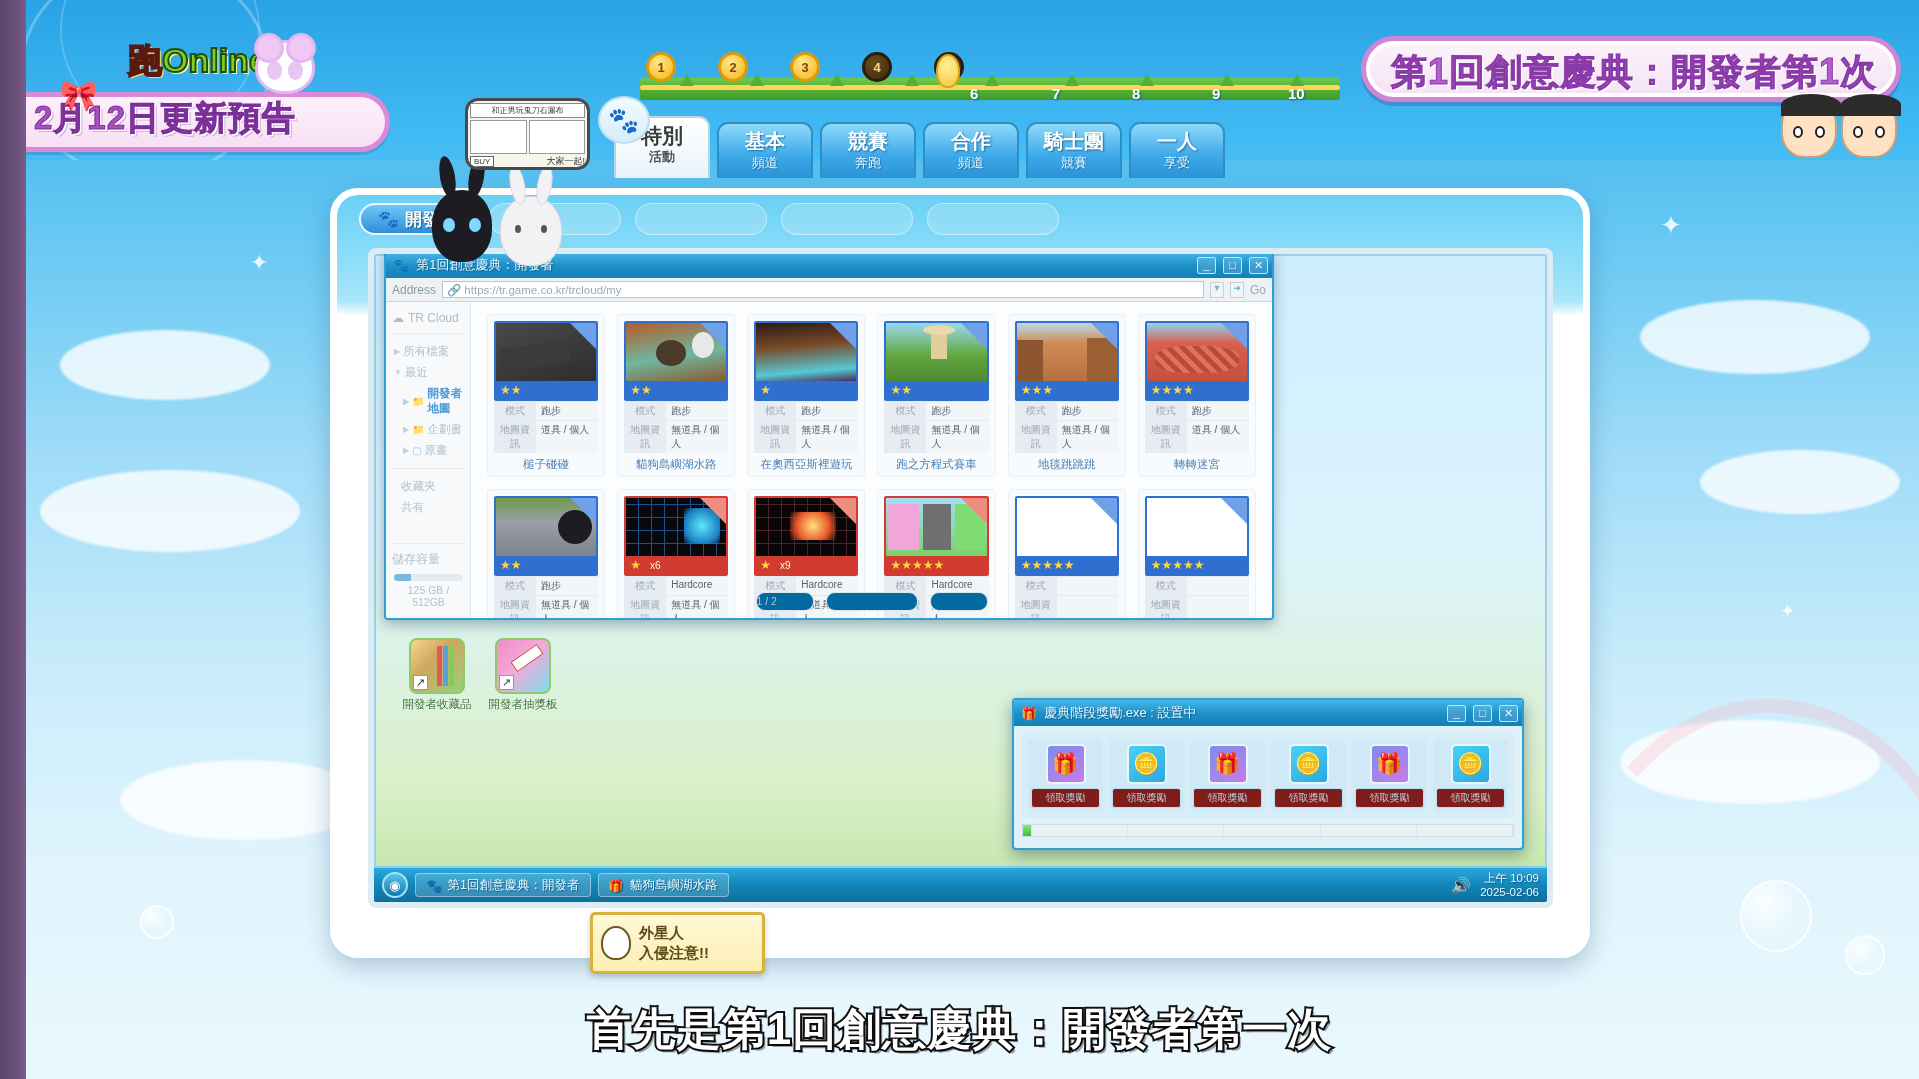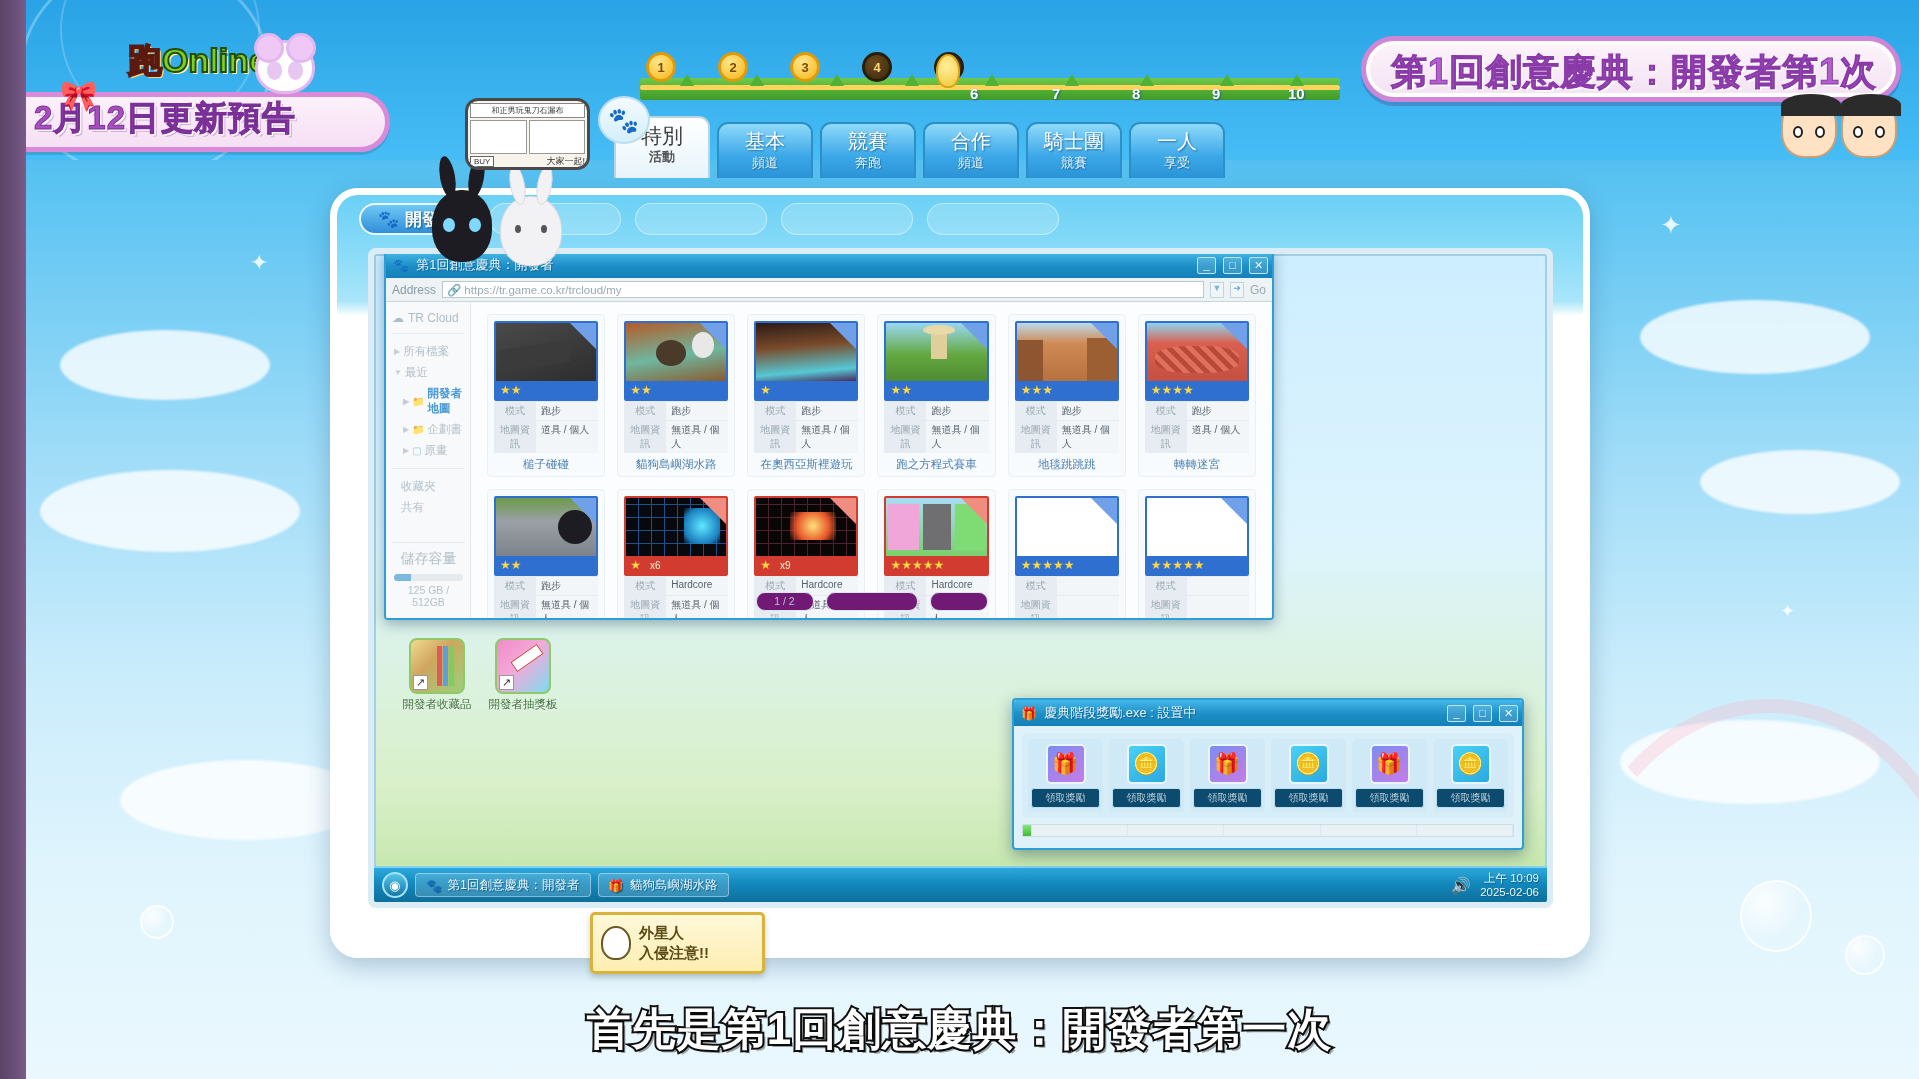--- a/index.html
+++ b/index.html
@@ -89,21 +89,21 @@
     border-radius:46% 46% 40% 40%; background:#ffe2c3; border:2px solid #caa076; }
   .crayon .hair { position:absolute; left:-2px; top:-4px; width:60px; height:22px;
     background:#2b2b2b; border-radius:50% 50% 0 0; }
   .crayon .eye { position:absolute; top:28px; width:10px; height:12px; border-radius:50%; background:#fff; border:2px solid #222;}
 
   
   .tabs { position:absolute; left:614px; top:122px; display:flex; gap:7px; z-index:35; }
   .tab { width:96px; height:56px; border-radius:11px 11px 0 0; text-align:center;
     padding-top:5px; border:2px solid #2e8fc6; border-bottom:none;
     background:linear-gradient(180deg,#8fd9fa,#3ca8e8 60%,#2b93d6); position:relative; overflow:hidden;}
-  .tab .t1 { font-size:20px; font-weight:normal; color:#fff; text-shadow:1px 1px 2px #1a6a9c; line-height:25px;}
+  .tab .t1 { font-size:20px; font-weight:bold; color:#fff; text-shadow:1px 1px 2px #1a6a9c; line-height:25px;}
   .tab .t2 { font-size:13px; color:#eaf7ff; text-shadow:1px 1px 1px #1a6a9c; }
   .tab.active { background:linear-gradient(180deg,#ffffff,#e7f4fb); border-color:#b9d4e3; height:62px; top:-6px; }
   .tab.active .t1 { color:#3a3a3a; text-shadow:none; font-size:21px;}
   .tab.active .t2 { color:#555; text-shadow:none;font-weight:bold;}
   .paw-badge { position:absolute; left:598px; top:96px; width:52px; height:48px; border-radius:50%;
     background:linear-gradient(180deg,#f2fbff,#d5eef9); border:2px solid #bcdfef; z-index:36;
     display:flex; align-items:center; justify-content:center; font-size:25px; color:#6fc22e;}
 
   
   .manga { position:absolute; left:465px; top:98px; width:125px; height:72px; z-index:35;
@@ -167,21 +167,21 @@
 
   .exp-body { display:flex; height:calc(100% - 50px); }
   .exp-side { width:85px; background:#f7f9fb; border-right:1px solid #e0e8ee; padding:9px 6px; }
   .sd-head { display:flex; align-items:center; gap:4px; color:#adbcc6; font-size:12px; margin-bottom:8px;}
   .sd-sep { height:1px; background:#e6ecf0; margin:7px 0; }
   .sd-item { font-size:11.5px; color:#b3c1cb; padding:3px 0 3px 2px; display:flex; align-items:center; gap:3px;}
   .sd-item.sub { padding-left:11px; }
   .sd-item.sel { color:#4a9ad6; font-weight:bold; }
   .sd-arrow { font-size:8px; color:#c3ced6; }
   .sd-folder { font-size:10px; color:#9fc8e2; }
-  .sd-storage-title { font-size:14px; color:#b3c1cb; text-align:center; }
+  .sd-storage-title { font-size:12px; color:#b3c1cb; }
   .sd-bar { height:7px; background:#e4eaee; border-radius:4px; margin:6px 2px 3px; overflow:hidden;}
   .sd-bar i { display:block; height:100%; width:24%; background:#7bb8e0; }
   .sd-usage { font-size:10.5px; color:#b3c1cb; text-align:center; }
 
   .exp-main { flex:1; background:#fbfdfe; position:relative; overflow:hidden; }
   .grid { display:grid; grid-template-columns:repeat(6,1fr); gap:12px; padding:12px 16px 4px; }
   .card { background:#f8fbfd; border:1px solid #eaf0f4; border-radius:4px; padding:6px 6px 4px; }
   .card-file { border:2px solid #2f6fd0; border-radius:2px; background:#2f6fd0; position:relative; }
   .card-file.hc { border-color:#d23b2f; background:#d23b2f; }
   .thumb { height:58px; background:#666; position:relative; overflow:hidden; }
@@ -192,36 +192,36 @@
     color:#ffd740; font-size:12px; }
   .stars .xN { color:#fff8d8; font-size:10px; margin-left:8px; }
   .meta { background:#f2f6f9; }
   .mrow { display:flex; border-top:1px solid #e4ebf0; font-size:10px; }
   .mkey { width:42px; background:#e6ecf1; color:#9aa8b2; padding:2px 3px; text-align:center; }
   .mval { flex:1; padding:2px 5px; color:#55606a; }
   .cname { text-align:center; font-size:11.5px; color:#4a7fb5; margin-top:4px; }
   .card.blank .thumb { background:#fff; }
 
   .pager { position:absolute; left:0; right:0; bottom:7px; display:flex; justify-content:center; gap:12px;}
-  .pg { width:58px; height:19px; background:#701a75; border:1px solid #dde6ec; border-radius:9px;
-        font-size:10.5px; color:#b9c6cf; text-align:center; line-height:17px;margin-top:14px;}
+  .pg { width:58px; height:19px; background:#0369a1; border:1px solid #dde6ec; border-radius:9px;
+        font-size:10.5px; color:#b9c6cf; line-height:17px;margin-top:14px;}
   .pg.wide { width:92px; }
 
   
   .pop { position:absolute; left:1012px; top:698px; width:512px; height:152px; z-index:26;
     background:#dff2fa; border:2px solid #2e9ed6; border-radius:4px;
     box-shadow:0 5px 16px rgba(0,40,70,.4); overflow:hidden;}
   .pop-body { padding:7px 8px 6px; }
   .slots { display:flex; gap:6px; background:#d7eef8; border-radius:5px; padding:6px; }
   .slot { flex:1; background:#cfeaf6; border-radius:5px; padding:5px 3px 4px; text-align:center; }
   .slot-ic { width:40px; height:40px; margin:0 auto 4px; border-radius:5px; border:2px solid #e8f6fd;
     display:flex; align-items:center; justify-content:center; font-size:21px;}
   .slot-ic.box { background:linear-gradient(145deg,#7b8df0,#c77be8); color:#fff;}
   .slot-ic.coin { background:linear-gradient(145deg,#4ad2f5,#2aa8e0); color:#ffcf3d;}
-  .slot-btn { font-size:10px; color:#b6cfdb; background:#0c4a6e; border:1px solid #bbdfee;
+  .slot-btn { font-size:10px; color:#b6cfdb; background:#7f1d1d; border:1px solid #bbdfee;
     border-radius:3px; padding:2px 1px; }
   .pop-prog { margin-top:6px; height:13px; background:#e9f1f5; border:1px solid #cfdde5;
     display:flex; }
   .pop-prog div { flex:1; border-right:1px solid #dce7ed; }
   .pop-prog div:first-child { background:linear-gradient(180deg,#84e97a,#3fbb3a); max-width:9px; }
 
   
   .dicon { position:absolute; width:74px; text-align:center; z-index:24; }
   .dicon .ii { width:56px; height:56px; margin:0 auto; border-radius:8px; position:relative;
     border:2px solid #8fc96a; overflow:hidden; }

